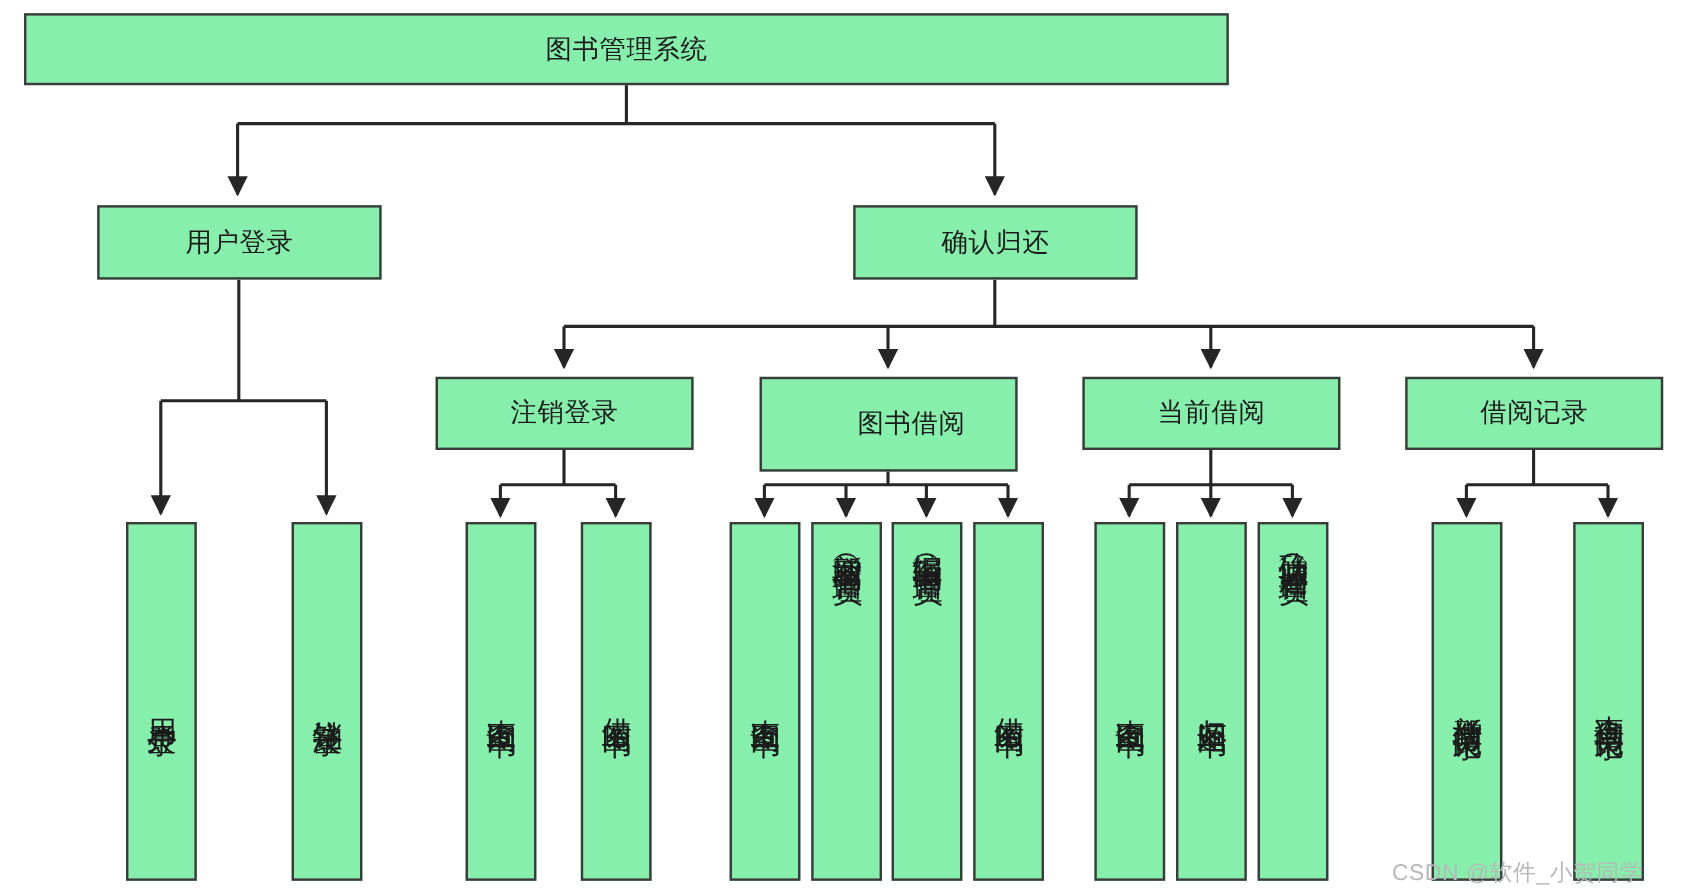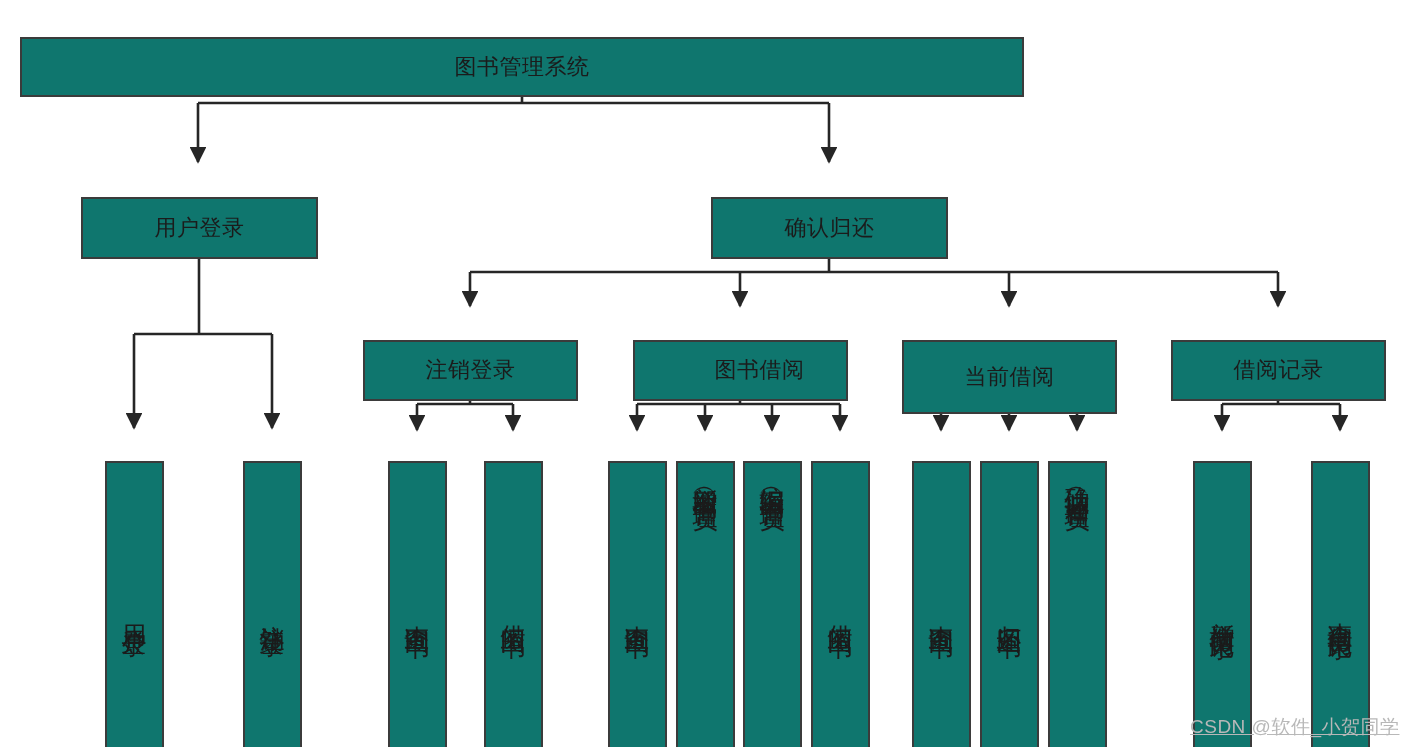--- a/index.html
+++ b/index.html
@@ -21,27 +21,26 @@
     position: absolute;
     left: 0;
     top: 0;
     width: 1405px;
     height: 747px;
     pointer-events: none;
   }
   .node {
     position: absolute;
     box-sizing: border-box;
-    background: #0f766e;
+    background: #86efac;
     border: 2.5px solid #3b3b3b;
     display: flex;
     align-items: center;
     justify-content: center;
     overflow: hidden;
-    margin-top: 26px;
   }
   .node .label {
     color: #1b1b1b;
     letter-spacing: 0.5px;
     line-height: 1.12;
     white-space: nowrap;
   }
   .node.horizontal .label {
     font-size: 22px;
   }
@@ -132,24 +131,24 @@
   <div class="node horizontal" style="left:81px; top:171px; width:237px; height:62px;">
     <span class="label">用户登录</span>
   </div>
   <div class="node horizontal" style="left:711px; top:171px; width:237px; height:62px;">
     <span class="label">确认归还</span>
   </div>
 
   <div class="node horizontal" style="left:363px; top:314px; width:215px; height:61px;">
     <span class="label">注销登录</span>
   </div>
-  <div class="node horizontal" style="left:633px; top:314px; width:215px; height:61px;padding-left:38px;">
+  <div class="node horizontal" style="left:633px; top:314px; width:215px; height:79px;padding-left:38px;">
     <span class="label">图书借阅</span>
   </div>
-  <div class="node horizontal" style="left:902px; top:314px; width:215px; height:74px;">
+  <div class="node horizontal" style="left:902px; top:314px; width:215px; height:61px;">
     <span class="label">当前借阅</span>
   </div>
   <div class="node horizontal" style="left:1171px; top:314px; width:215px; height:61px;">
     <span class="label">借阅记录</span>
   </div>
 
   <div class="node vertical centered" style="left:105px; top:435px; width:59px; height:299px;">
     <span class="label">用户登录</span>
   </div>
   <div class="node vertical centered" style="left:243px; top:435px; width:59px; height:299px;">
@@ -186,15 +185,15 @@
     <span class="label">确认归还（管理员）</span>
   </div>
 
   <div class="node vertical centered" style="left:1193px; top:435px; width:59px; height:299px;">
     <span class="label">新增借阅记录</span>
   </div>
   <div class="node vertical centered" style="left:1311px; top:435px; width:59px; height:299px;">
     <span class="label">查询借阅记录</span>
   </div>
 
-  <div class="watermark" style="left:1190px; top:714px;text-decoration:underline;">CSDN @软件_小贺同学</div>
+  <div class="watermark" style="left:1160px; top:714px;">CSDN @软件_小贺同学</div>
 
 </div>
 
 </body></html>

